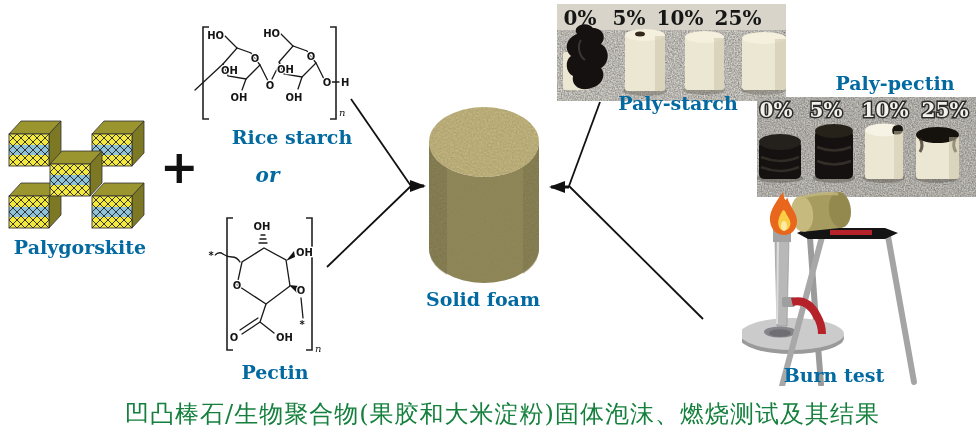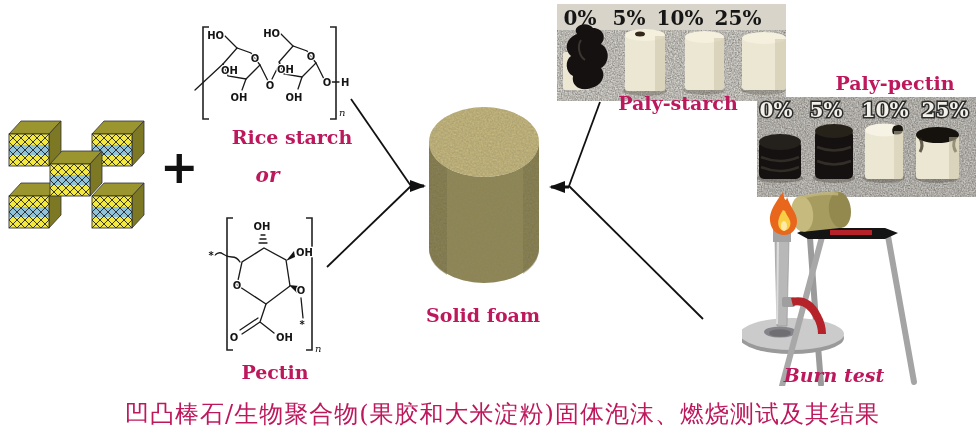--- a/index.html
+++ b/index.html
@@ -1,24 +1,24 @@
 <!DOCTYPE html>
 <html><head>
 <meta charset="utf-8">
 <style>
   html,body{margin:0;padding:0;background:#fff;}
   #canvas{position:relative;width:977px;height:433px;background:#fff;overflow:hidden;
           font-family:"DejaVu Serif","Liberation Serif",serif;}
   .abs{position:absolute;}
-  .figlabel{position:absolute;font-weight:bold;font-size:19px;color:#be185d;text-align:center;}
+  .figlabel{position:absolute;font-weight:bold;font-size:19px;color:#0369a1;text-align:center;}
   .or{font-style:italic;font-size:20px;}
   .plus{position:absolute;font-family:"DejaVu Sans","Liberation Sans",sans-serif;
         font-weight:900;font-size:46px;color:#111;line-height:1;}
   .caption{position:absolute;left:0;right:0;top:398px;text-align:center;font-size:24px;
-           color:#be185d;letter-spacing:1px;text-indent:28px;}
+           color:#15803d;letter-spacing:1px;text-indent:28px;}
   svg{display:block;}
   .bond{stroke:#1a1a1a;stroke-width:1.3;fill:none;stroke-linecap:round;}
   .bracket{stroke:#222;stroke-width:1.6;fill:none;}
   .atom{font:bold 10px "DejaVu Sans","Liberation Sans",sans-serif;fill:#141414;
         paint-order:stroke;stroke:#fff;stroke-width:2.5px;}
   .subn{font:italic 10px "DejaVu Serif","Liberation Serif",serif;fill:#141414;}
   .pct-dark{font:bold 20px "DejaVu Serif","Liberation Serif",serif;fill:#161616;}
   .pct-light{font:bold 20px "DejaVu Serif","Liberation Serif",serif;fill:#f3f1e9;
              paint-order:stroke;stroke:#2b2b2b;stroke-width:3px;}
 </style>
@@ -40,20 +40,21 @@
         <rect x="0" y="21" width="40" height="11" fill="#f2e83e"></rect>
         <rect x="0" y="0" width="40" height="32" fill="url(#xhatch)" stroke="#333" stroke-width="0.9"></rect>
       </g>
     </defs>
     <use href="#pblock" x="1" y="30"></use>
     <use href="#pblock" x="84" y="30"></use>
     <use href="#pblock" x="1" y="92"></use>
     <use href="#pblock" x="84" y="92"></use>
     <use href="#pblock" x="42" y="60"></use>
   </svg>
+  <div class="figlabel" style="left:0;top:236px;width:160px;">Palygorskite</div>
 
   <div class="plus" style="left:160px;top:144px;">+</div>
 
   <svg class="abs" style="left:193px;top:2px;" width="165" height="122" viewBox="0 0 165 122">
     <path class="bracket" d="M16,25 L10,25 L10,117 L16,117"></path>
     <path class="bracket" d="M137,25 L143,25 L143,117 L137,117"></path>
 
     <path class="bond" d="M2,88 L30,62"></path>
 
     <polygon class="bond" points="30,62 44,46 58,51 67,63 53,77 35,74"></polygon>
@@ -122,21 +123,21 @@
         <path d="M2,39 A55,35 0 0 0 112,39 L112,145 A55,35 0 0 1 2,145 Z"></path>
         <ellipse cx="57" cy="39" rx="55" ry="35"></ellipse>
       </clipPath>
     </defs>
     <path d="M2,39 A55,35 0 0 0 112,39 L112,145 A55,35 0 0 1 2,145 Z" fill="#8d8451"></path>
     <path d="M2,39 L2,145 A55,35 0 0 0 20,172 L20,60 Z" fill="#6e673e" opacity="0.45"></path>
     <path d="M112,39 L112,145 A55,35 0 0 1 96,171 L96,60 Z" fill="#6e673e" opacity="0.4"></path>
     <ellipse cx="57" cy="39" rx="55" ry="35" fill="#c6b77c"></ellipse>
     <rect x="0" y="0" width="116" height="184" clip-path="url(#foamClip)" filter="url(#foamN)" opacity="0.5"></rect>
   </svg>
-  <div class="figlabel" style="left:413px;top:304px;width:140px;">Solid foam</div>
+  <div class="figlabel" style="left:413px;top:288px;width:140px;">Solid foam</div>
 
   <svg class="abs" style="left:557px;top:4px;" width="229" height="97" viewBox="0 0 229 97">
     <defs>
       <filter id="granD" x="0" y="0" width="100%" height="100%">
         <feTurbulence type="fractalNoise" baseFrequency="0.8" numOctaves="2" seed="11"></feTurbulence>
         <feColorMatrix type="matrix" values="0 0 0 0 0.18  0 0 0 0 0.17  0 0 0 0 0.16  0.9 0.9 0.9 0 -0.6"></feColorMatrix>
       </filter>
       <filter id="granL" x="0" y="0" width="100%" height="100%">
         <feTurbulence type="fractalNoise" baseFrequency="0.7" numOctaves="2" seed="23"></feTurbulence>
         <feColorMatrix type="matrix" values="0 0 0 0 0.93  0 0 0 0 0.92  0 0 0 0 0.88  0.9 0.9 0.9 0 -0.75"></feColorMatrix>
@@ -236,21 +237,21 @@
       <rect x="60" y="8" width="38" height="36" fill="#a79c60"></rect>
       <ellipse cx="98" cy="26" rx="11" ry="18" fill="#93894f"></ellipse>
       <ellipse cx="60" cy="26" rx="11" ry="18" fill="#c7ba7e"></ellipse>
       <path d="M60,10 q20,-4 38,0" stroke="#c3b67a" stroke-width="3" fill="none" opacity="0.8"></path>
     </g>
 
     <path d="M41,6 C33,17 27,26 28,35 C29,44 35,49 42,49 C50,49 55,43 55,35 C55,27 48,21 45,11 C44,17 42,13 41,6 Z" fill="#e8671c"></path>
     <path d="M41,24 C37,30 35,36 37,41 C39,46 46,46 48,40 C50,34 45,31 43,25 Z" fill="#f8ce45"></path>
     <ellipse cx="42" cy="40" rx="3" ry="5" fill="#fdeaa8"></ellipse>
   </svg>
-  <div class="figlabel" style="left:774px;top:364px;width:120px;font-style:italic;">Burn test</div>
+  <div class="figlabel" style="left:774px;top:364px;width:120px;">Burn test</div>
 
   <svg class="abs" style="left:0;top:0;pointer-events:none;" width="977" height="433" viewBox="0 0 977 433">
     <defs>
       <marker id="ah" markerUnits="userSpaceOnUse" markerWidth="16" markerHeight="12" refX="14" refY="6" orient="auto">
         <path d="M0,0 L16,6 L0,12 Z" fill="#111"></path>
       </marker>
     </defs>
     <path d="M351,99 L411,186" stroke="#111" stroke-width="1.8" fill="none"></path>
     <path d="M327,267 L411,186" stroke="#111" stroke-width="1.8" fill="none"></path>
     <path d="M411,186 L424,186" stroke="#111" stroke-width="3" fill="none" marker-end="url(#ah)"></path>

